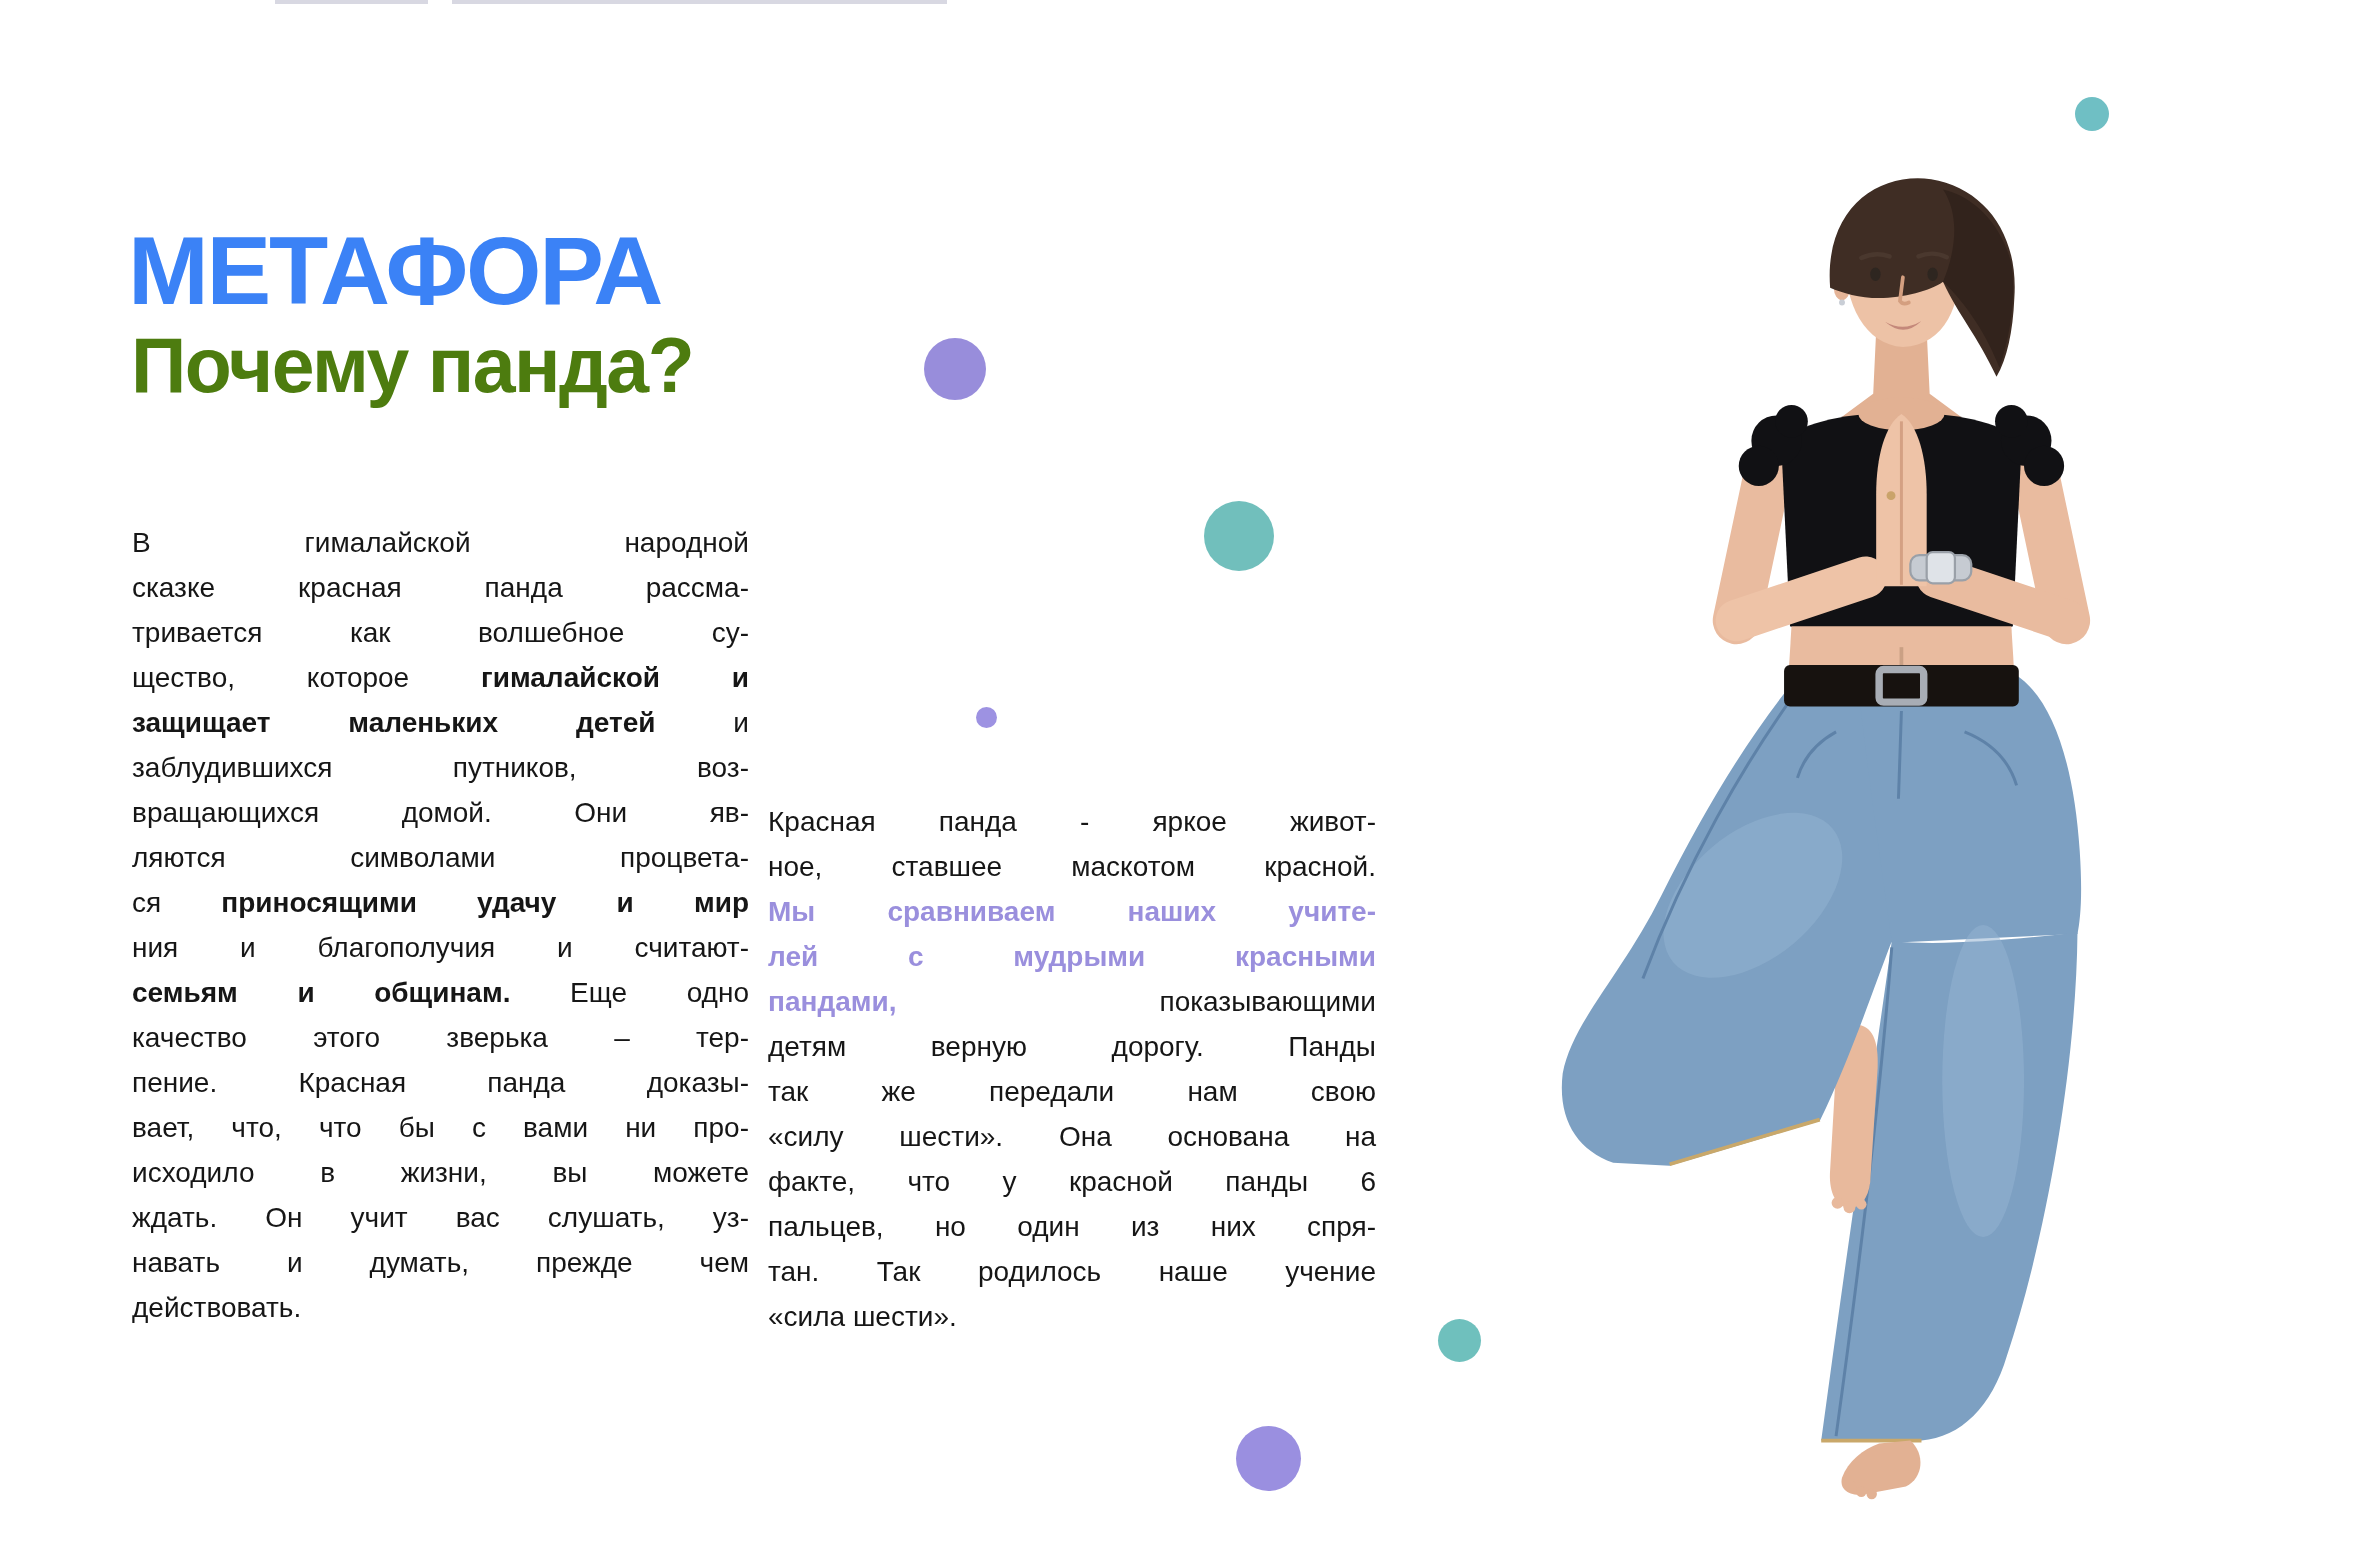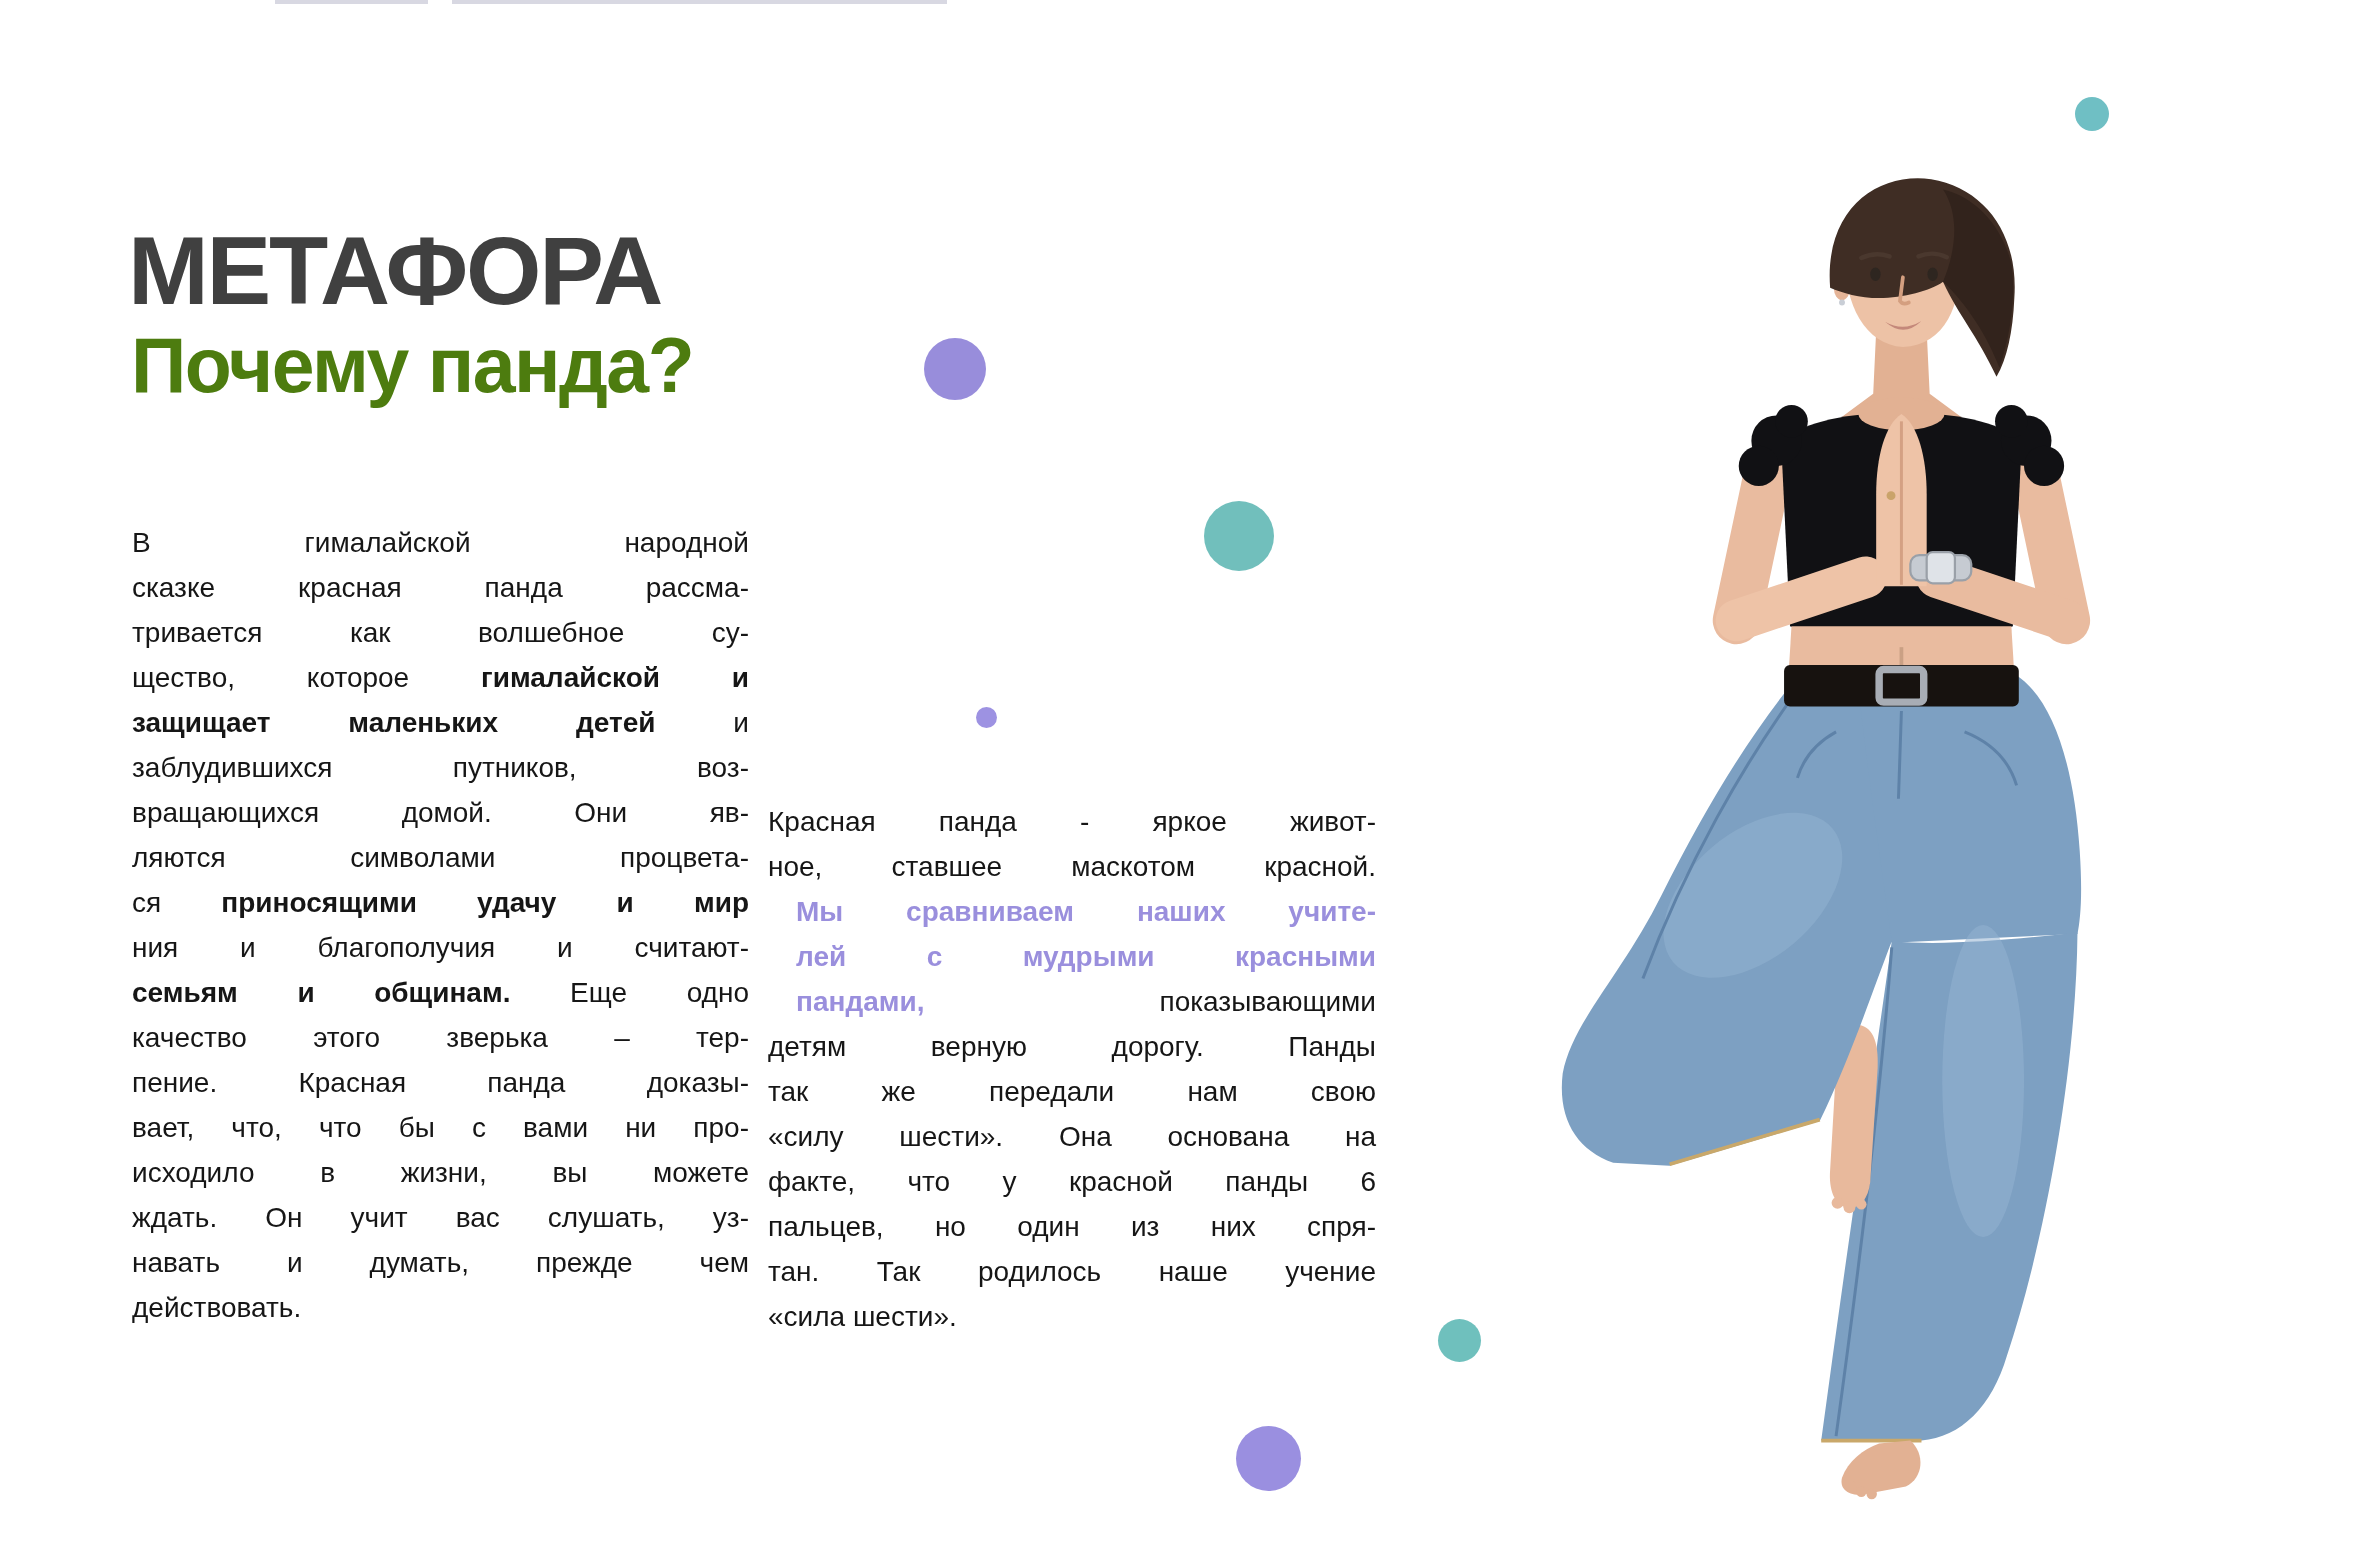--- a/index.html
+++ b/index.html
@@ -11,36 +11,36 @@
     font-family: "Liberation Sans", sans-serif;
     color: #161616;
   }
   .top-bar { position: absolute; top: 0; height: 3.7px; background: #d8d8e2; }
   .top-bar.b1 { left: 275px; width: 153px; }
   .top-bar.b2 { left: 452px; width: 495px; }
 
   .title {
     position: absolute; left: 128px; top: 220px;
     font-size: 97px; font-weight: 700; letter-spacing: -2.2px;
-    color: #404040; line-height: 1.05; white-space: nowrap;
+    color: #3b82f6; line-height: 1.05; white-space: nowrap;
   }
   .subtitle {
     position: absolute; left: 131px; top: 325px;
     font-size: 77px; font-weight: 700; letter-spacing: -1.5px;
     color: #4d7c0f; line-height: 1.05; white-space: nowrap;
   }
 
   .text-col { position: absolute; font-size: 28px; line-height: 45px; color: #161616; }
   .col-left { left: 132px; top: 520px; width: 617px; }
   .col-mid  { left: 768px; top: 799px; width: 608px; }
 
   .tline { text-align: justify; text-align-last: justify; white-space: normal; }
   .tline.tlast { text-align: justify; text-align-last: left; }
   .seg-bold { font-weight: 700; }
-  .seg-purple { font-weight: 700; color: #9a8fdd; margin-left: 28px; }
+  .seg-purple { font-weight: 700; color: #9a8fdd; }
 
   .circle { position: absolute; border-radius: 50%; }
   .c1 { left: 924px; top: 338px;  width: 62px; height: 62px; }
   .c2 { left: 1204px; top: 501px;  width: 70px; height: 70px; }
   .c3 { left: 976px; top: 707px;  width: 21px; height: 21px; }
   .c4 { left: 1438px; top: 1319px; width: 43px; height: 43px; }
   .c5 { left: 1236px; top: 1426px; width: 65px; height: 65px; }
   .c6 { left: 2075px; top: 97px;  width: 34px; height: 34px; }
 
   .photo-wrap { position: absolute; left: 1530px; top: 145px; width: 728px; height: 1404px; }

